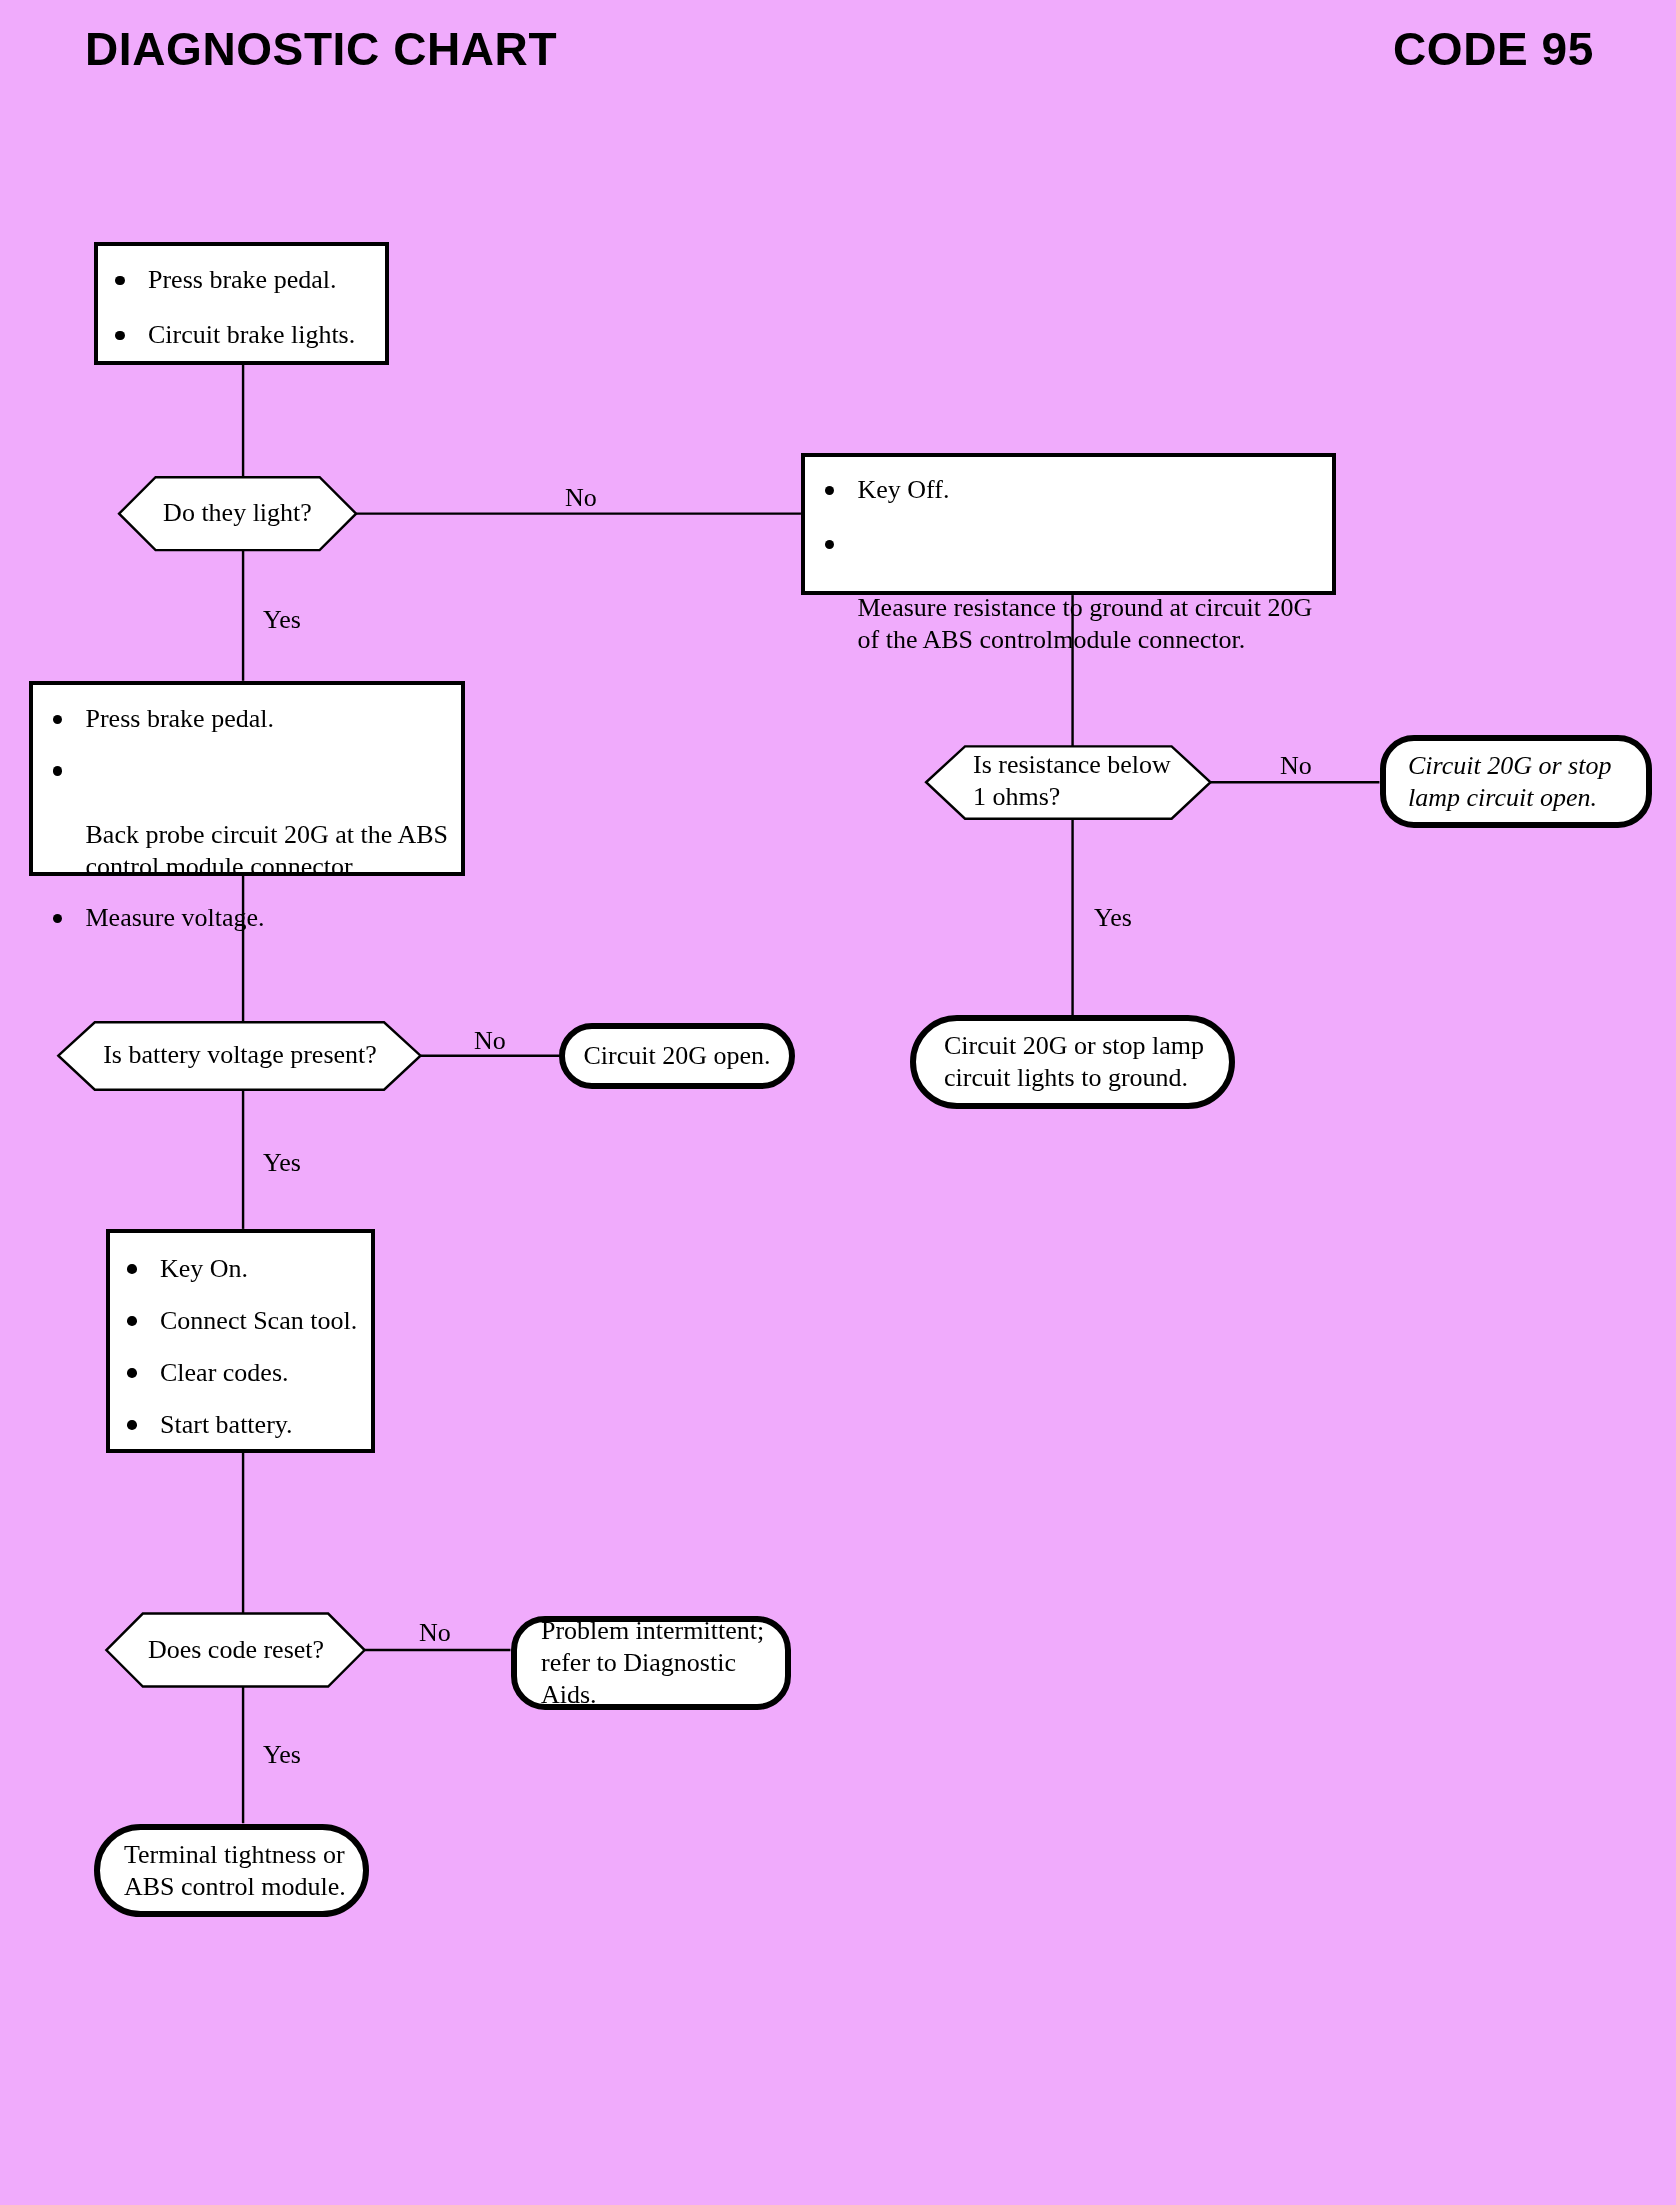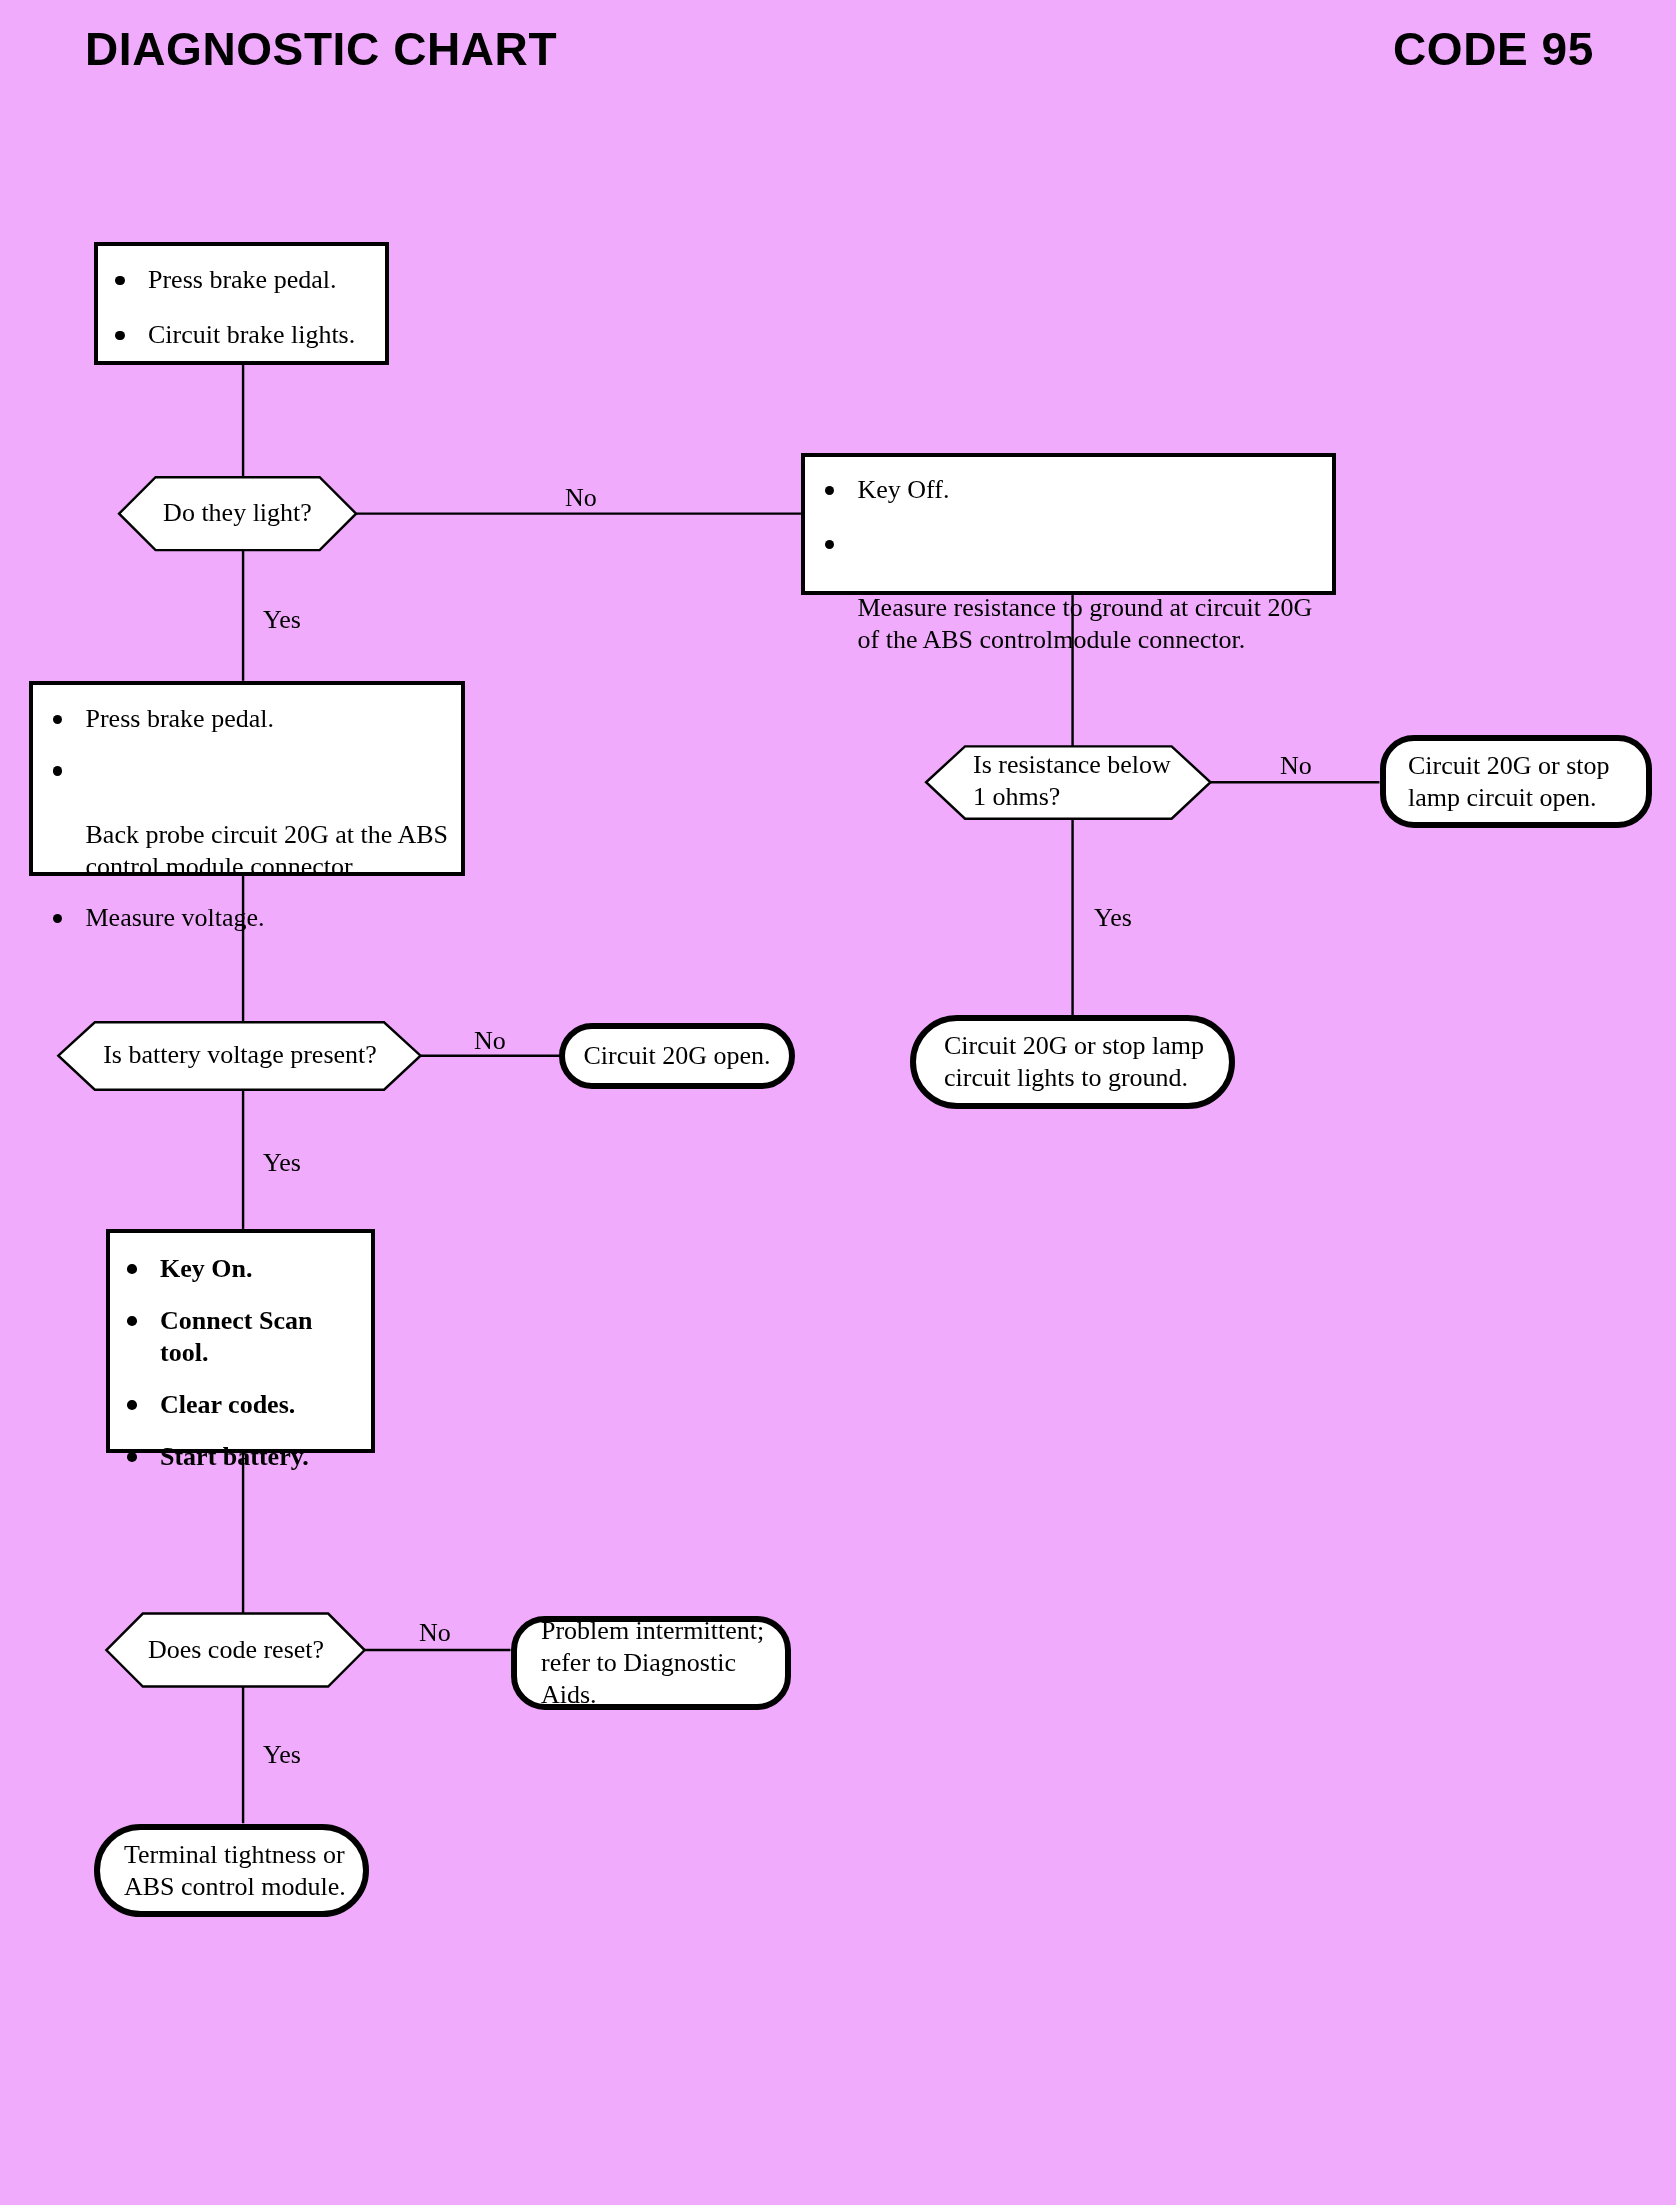--- a/index.html
+++ b/index.html
@@ -196,21 +196,21 @@
 of the ABS controlmodule connector.</span>
       </li>
     </ul>
   </div>
 
   <div class="hex-label" style="left:973px; top:749px; width:207px;">Is resistance below
 1 ohms?</div>
   <div class="branch-label" style="left:1280px; top:751px;">No</div>
   <div class="branch-label" style="left:1094px; top:903px;">Yes</div>
 
-  <div class="node term term-round" style="left:1380px; top:735px; width:272px; height:93px; padding:0 8.5px 0 22px;">
+  <div class="node term term-round" style="left:1380px; top:735px; width:272px; height:93px; padding:0 8.5px 0 22px;font-style:italic;">
     <div class="term-text tt-left">Circuit 20G or stop
 lamp circuit open.</div>
   </div>
 
   <div class="node term term-pill" style="left:910px; top:1015px; width:325px; height:94px; padding:0 12px 0 28px;">
     <div class="term-text tt-left">Circuit 20G or stop lamp
 circuit lights to ground.</div>
   </div>
 
   <div class="node proc" style="left:29px; top:681px; width:436px; height:195px; padding:18px 12px 0 8.5px;">
@@ -232,21 +232,21 @@
   </div>
 
   <div class="hex-label center" style="left:71px; top:1039px; width:338px;">Is battery voltage present?</div>
   <div class="branch-label" style="left:474px; top:1026px;">No</div>
   <div class="branch-label" style="left:263px; top:1148px;">Yes</div>
 
   <div class="node term term-pill" style="left:559px; top:1023px; width:236px; height:66px; padding:0 8.5px;">
     <div class="term-text tt-center">Circuit 20G open.</div>
   </div>
 
-  <div class="node proc" style="left:106px; top:1229px; width:269px; height:224px; padding:19.5px 11px 0 6px;font-weight:bold;">
+  <div class="node proc" style="left:106px; top:1229px; width:269px; height:224px; padding:19.5px 11px 0 6px;">
     <ul class="blist">
       <li>
         <span class="bdot"></span>
         <span>Key On.</span>
       </li>
       <li style="margin-top:20px;">
         <span class="bdot"></span>
         <span>Connect Scan tool.</span>
       </li>
       <li style="margin-top:20px;">

